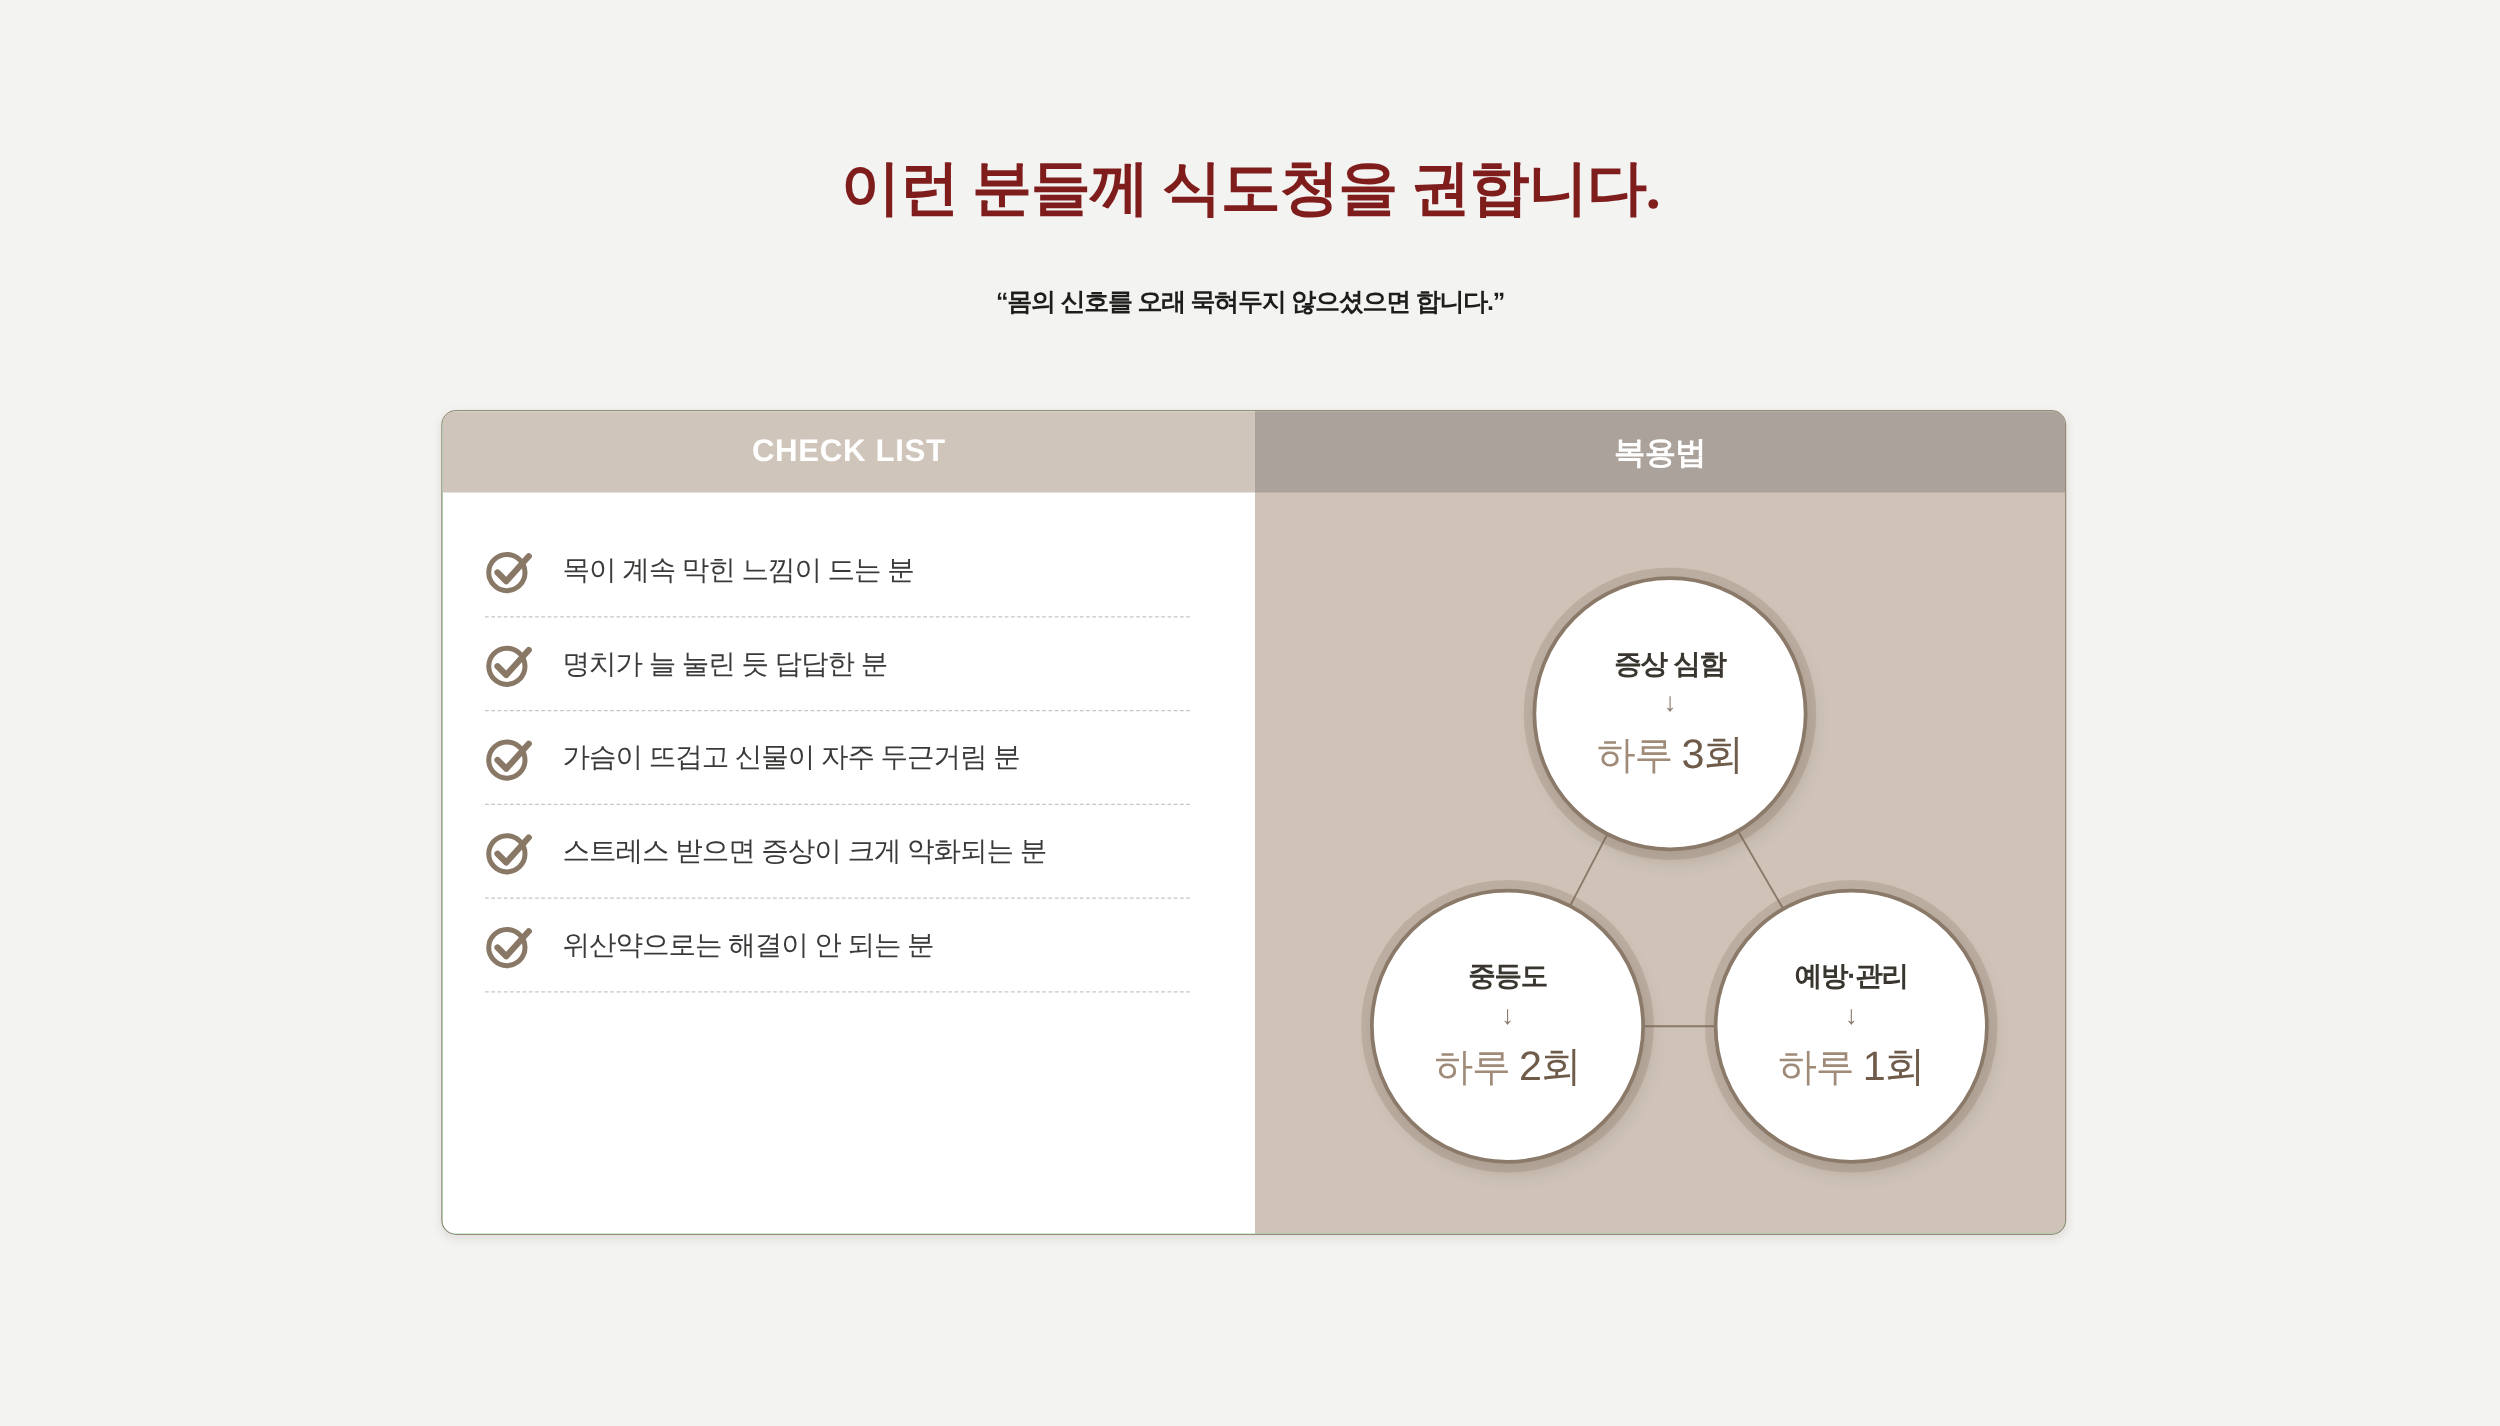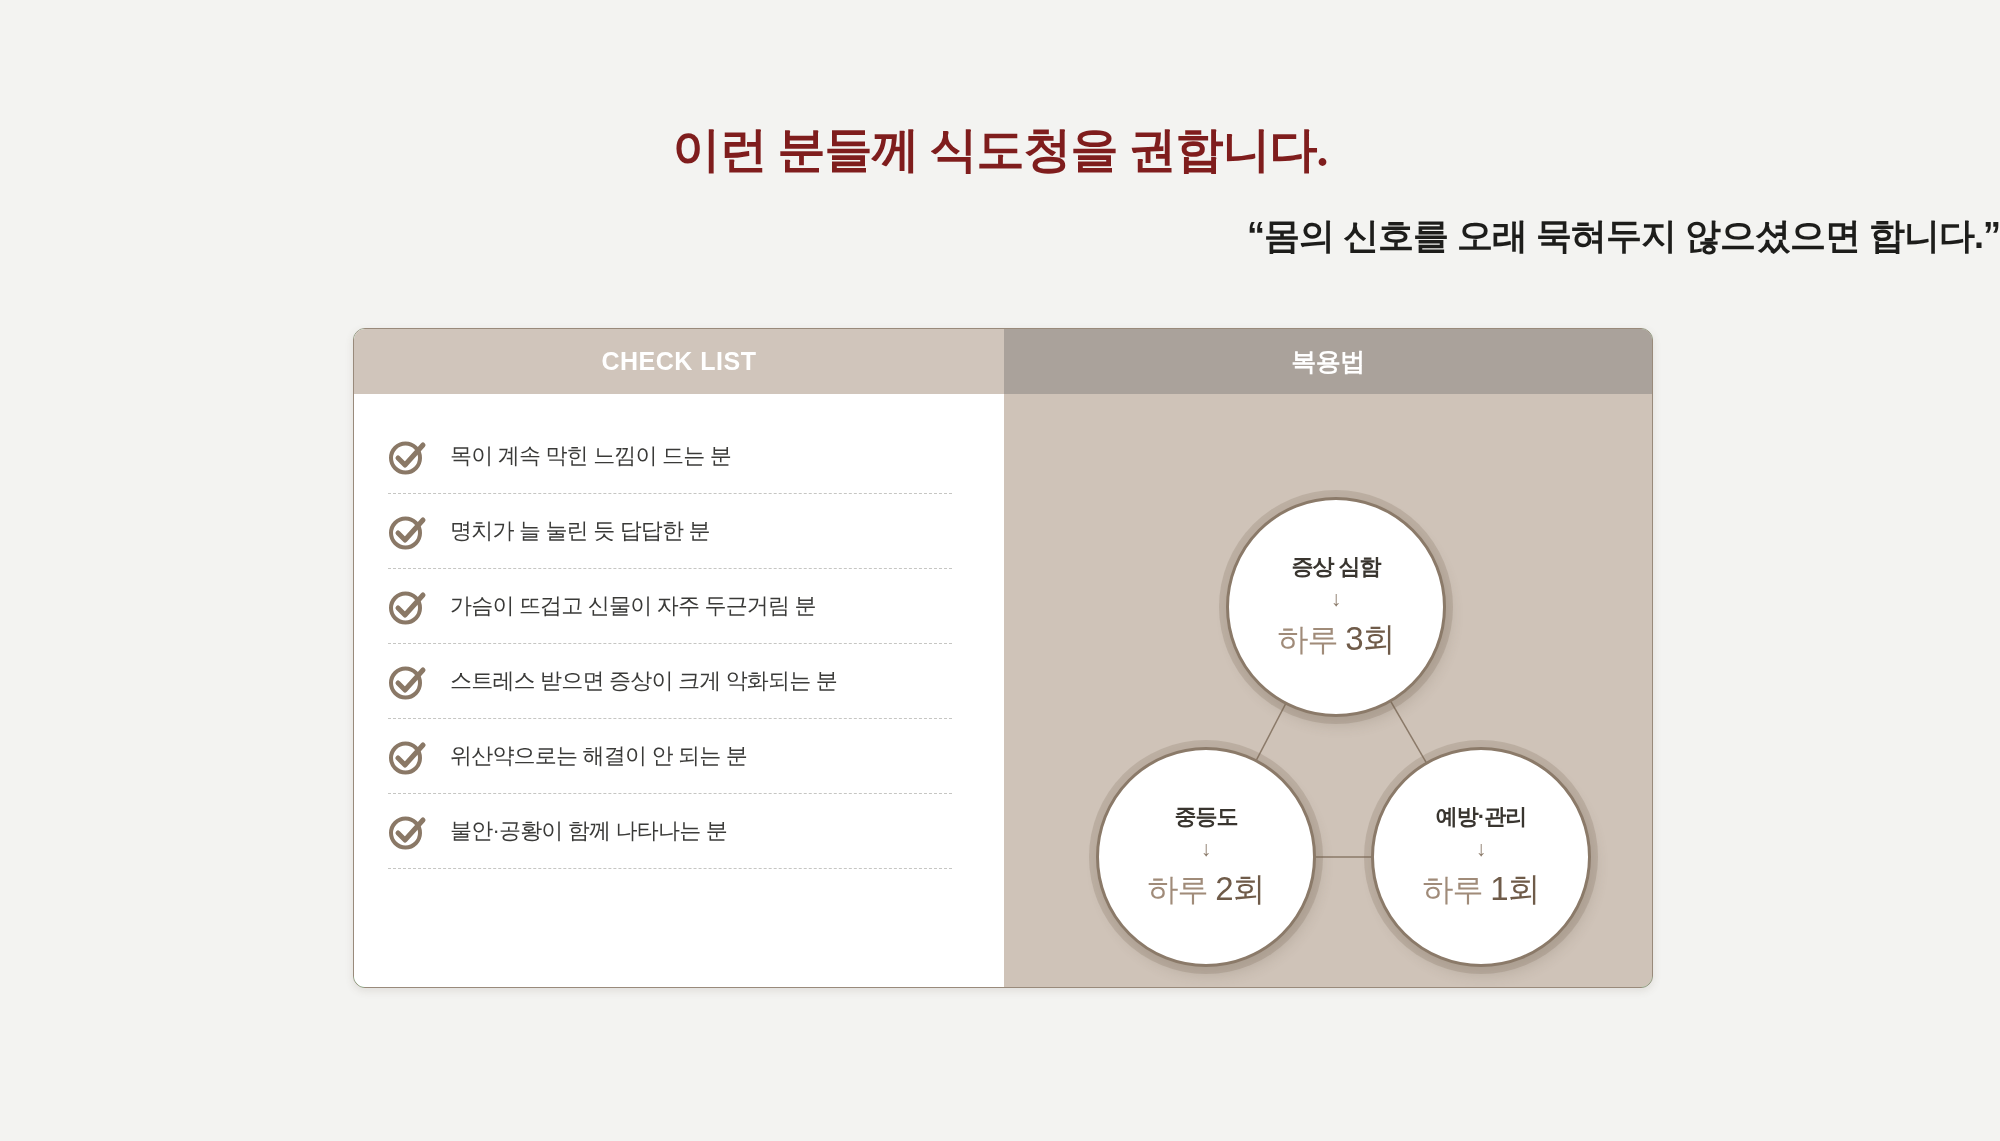--- a/index.html
+++ b/index.html
@@ -12,39 +12,39 @@
 
   
   .main-title {
     position:absolute; top:118px; left:0; width:100%;
     text-align:center;
     font-family:"Liberation Serif","DejaVu Serif",serif;
     font-size:48px; font-weight:700; color:#7f1d1d;
     letter-spacing:-1px;
   }
   .sub-title {
-    position:absolute; top:212px; left:0; width:100%;
-    text-align:right;
-    font-size:36px; font-weight:700; color:#1d1d1b;
+    position:absolute; top:228px; left:0; width:100%;
+    text-align:center;
+    font-size:20px; font-weight:700; color:#1d1d1b;
     letter-spacing:-1px;
   }
 
   
   .card {
     position:absolute; left:353px; top:328px;
     width:1300px; height:660px;
     display:flex;
     border:1px solid #998a7b;
     border-radius:12px;
     overflow:hidden;
     box-shadow:0 3px 8px rgba(90,75,60,.12);
     background:#86efac;
   }
   .panel-left  { width:650px; display:flex; flex-direction:column; background:#ffffff; }
-  .panel-right { flex:1; display:flex; flex-direction:column; background:#cfc3b8;gap:36px; }
+  .panel-right { flex:1; display:flex; flex-direction:column; background:#cfc3b8; }
 
   .panel-header {
     height:65px; flex:0 0 65px;
     display:flex; align-items:center; justify-content:center;
     color:#ffffff; font-size:25px; font-weight:700; letter-spacing:.5px;
   }
   .panel-header.light { background:#d0c5bb; }
   .panel-header.dark  { background:#aaa29b; letter-spacing:-0.5px; }
 
   
@@ -128,27 +128,20 @@
         </div>
 
         <div class="check-row">
           <svg class="check-icon" viewBox="0 0 40 40">
             <circle cx="17.5" cy="22" r="14.5" fill="none" stroke="#8a7866" stroke-width="4"></circle>
             <path d="M10 22 L17 29 L35 9" fill="none" stroke="#8a7866" stroke-width="5" stroke-linecap="round" stroke-linejoin="round"></path>
           </svg>
           <span class="check-text">위산약으로는 해결이 안 되는 분</span>
         </div>
 
-        <div class="check-row">
-          <svg class="check-icon" viewBox="0 0 40 40">
-            <circle cx="17.5" cy="22" r="14.5" fill="none" stroke="#8a7866" stroke-width="4"></circle>
-            <path d="M10 22 L17 29 L35 9" fill="none" stroke="#8a7866" stroke-width="5" stroke-linecap="round" stroke-linejoin="round"></path>
-          </svg>
-          <span class="check-text">불안·공황이 함께 나타나는 분</span>
-        </div>
 
       </div>
     </section>
 
     <section class="panel-right">
       <div class="panel-header dark">복용법</div>
       <div class="dosage-body">
 
         <svg class="connector-lines" width="649" height="595" viewBox="0 0 649 595">
           <line x1="332" y1="177" x2="202" y2="427" stroke="#8b7a69" stroke-width="1.5"></line>

